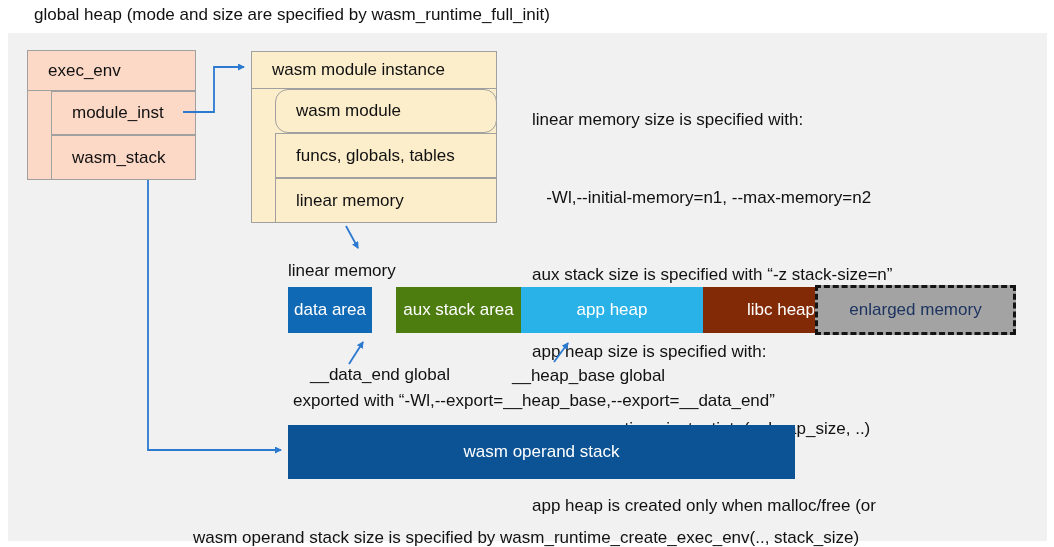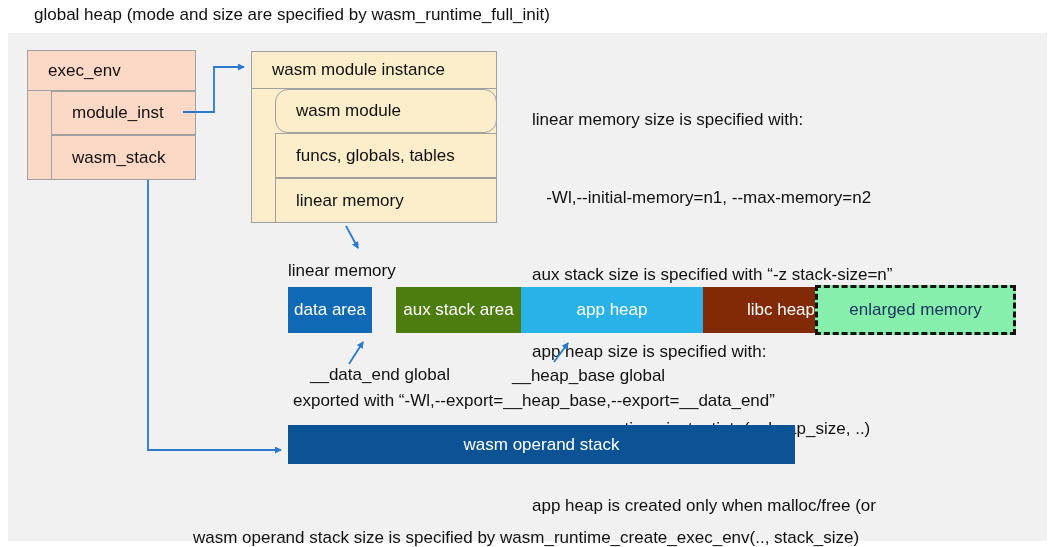--- a/index.html
+++ b/index.html
@@ -38,30 +38,30 @@
   #lm-label { left: 288px; top: 261px; font-size: 17px; }
   #membar { left: 288px; top: 287px; height: 48px; display: flex; }
   .seg {
     height: 46px; display: flex; align-items: center; justify-content: center;
     color: #ffffff; font-size: 17px; white-space: nowrap; box-sizing: border-box;
   }
   .seg-0 { width: 84px; }
   .seg-1 { width: 125px; }
   .seg-2 { width: 182px; }
   .seg-3 { width: 112px; }
-  .seg-4 { width: 201px; background: #86efac; color: #1e3460;
+  .seg-4 { width: 201px; background: #a3a3a3; color: #1e3460;
            border: 3px dashed #141414; height: 50px; margin-top: -2px; }
 
   
   #lbl-data-end  { left: 310px; top: 365px; font-size: 17px; }
   #lbl-heap-base { left: 512px; top: 366px; font-size: 17px; }
   #lbl-export    { left: 293px; top: 391px; font-size: 17px; white-space: pre; }
 
   
-  #operand-bar { left: 288px; top: 425px; width: 507px; height: 39px; background: #0b5394;
+  #operand-bar { left: 288px; top: 425px; width: 507px; height: 54px; background: #0b5394;
                  display: flex; align-items: center; justify-content: center;
                  color: #ffffff; font-size: 17px; }
   #operand-notes { left: 193px; top: 483px; font-size: 17px; line-height: 22px; white-space: pre; }
 
   #arrow-layer { left: 0; top: 0; width: 1054px; height: 547px; pointer-events: none; }
 </style>
 </head>
 <body>
 
 <div class="abs" id="page-title">global heap (mode and size are specified by wasm_runtime_full_init)</div>

